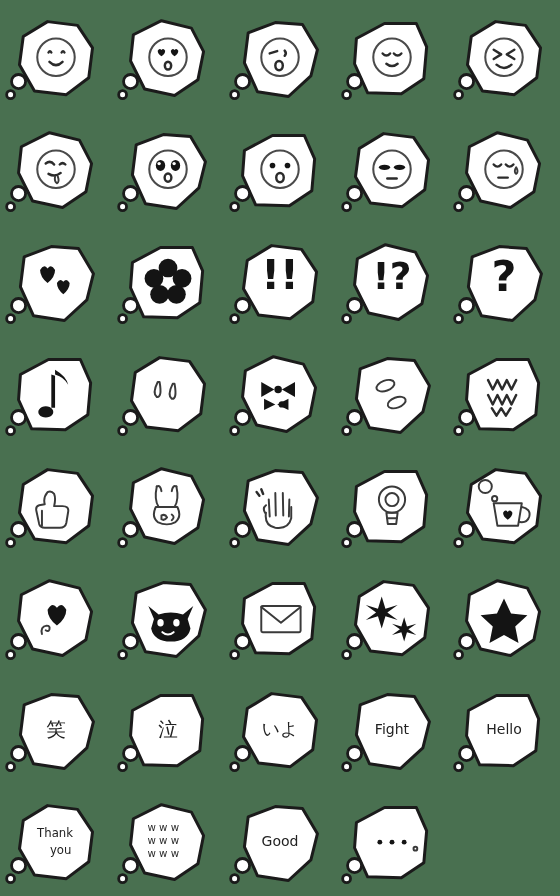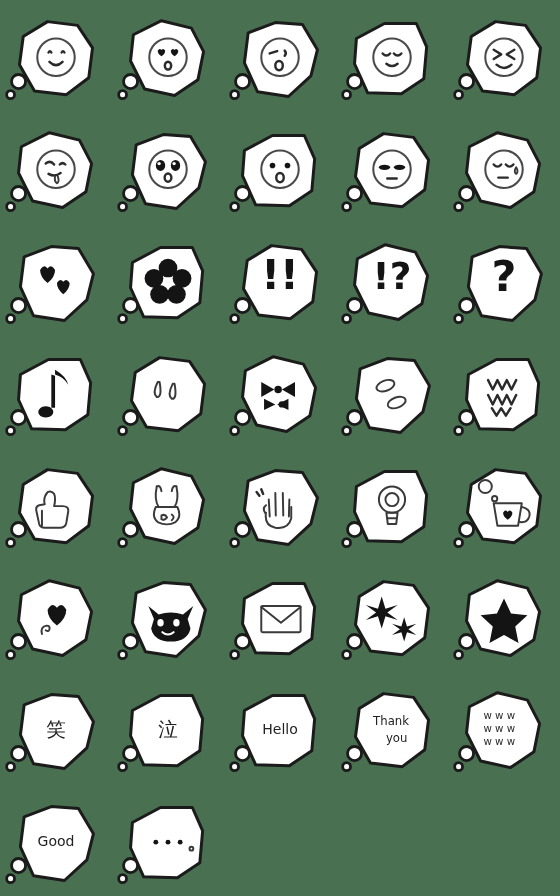--- a/index.html
+++ b/index.html
@@ -569,20 +569,44 @@
           <circle class="tail-dot" cx="4.5" cy="84" r="4.2"></circle>
           <g>
             <text class="label-jp" x="53" y="45">泣</text>
           </g>
         </svg>
       </div>
     </div>
     <div class="cell">
       <div class="sticker">
         <svg viewBox="0 0 106 94" xmlns="http://www.w3.org/2000/svg">
+          <path class="bubble-body" d="M18,22 L44,6 L76,10 L92,34 L88,66 L64,84 L30,80 L14,52 Z"></path>
+          <circle class="tail-dot" cx="13" cy="70" r="7.5"></circle>
+          <circle class="tail-dot" cx="4.5" cy="84" r="4.2"></circle>
+          <g>
+            <text class="label-jp" x="53" y="45" style="font-size:19px">いよ</text>
+          </g>
+        </svg>
+      </div>
+    </div>
+    <div class="cell">
+      <div class="sticker">
+        <svg viewBox="0 0 106 94" xmlns="http://www.w3.org/2000/svg">
+          <path class="bubble-body" d="M19,18 L48,7 L77,9 L93,36 L86,64 L62,86 L29,81 L15,50 Z"></path>
+          <circle class="tail-dot" cx="13" cy="70" r="7.5"></circle>
+          <circle class="tail-dot" cx="4.5" cy="84" r="4.2"></circle>
+          <g>
+            <text class="label" x="53" y="45">Fight</text>
+          </g>
+        </svg>
+      </div>
+    </div>
+    <div class="cell">
+      <div class="sticker">
+        <svg viewBox="0 0 106 94" xmlns="http://www.w3.org/2000/svg">
           <path class="bubble-body" d="M15,24 L45,8 L79,8 L90,33 L87,67 L63,83 L27,82 L13,51 Z"></path>
           <circle class="tail-dot" cx="13" cy="70" r="7.5"></circle>
           <circle class="tail-dot" cx="4.5" cy="84" r="4.2"></circle>
           <g>
             <text class="label" x="53" y="45">Hello</text>
           </g>
         </svg>
       </div>
     </div>
     <div class="cell">

